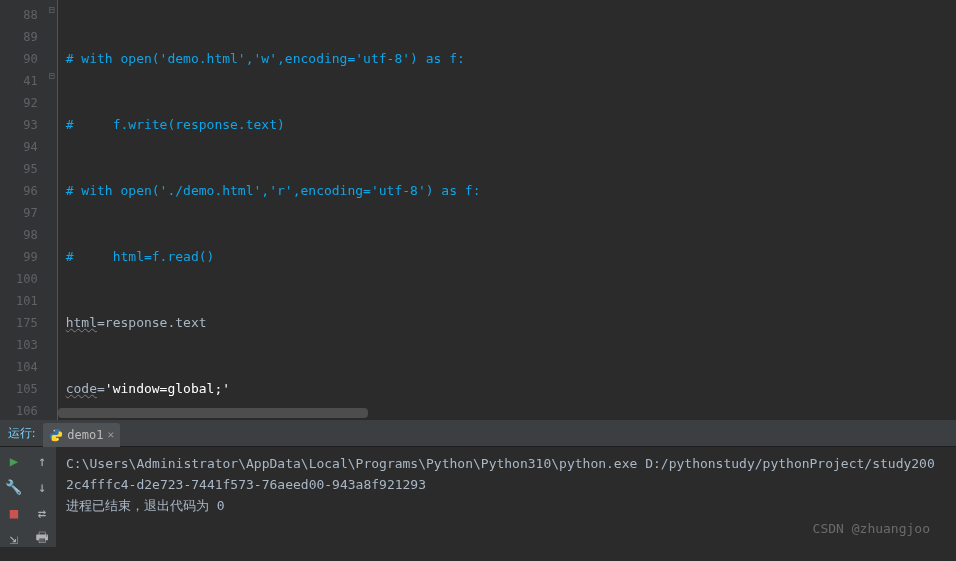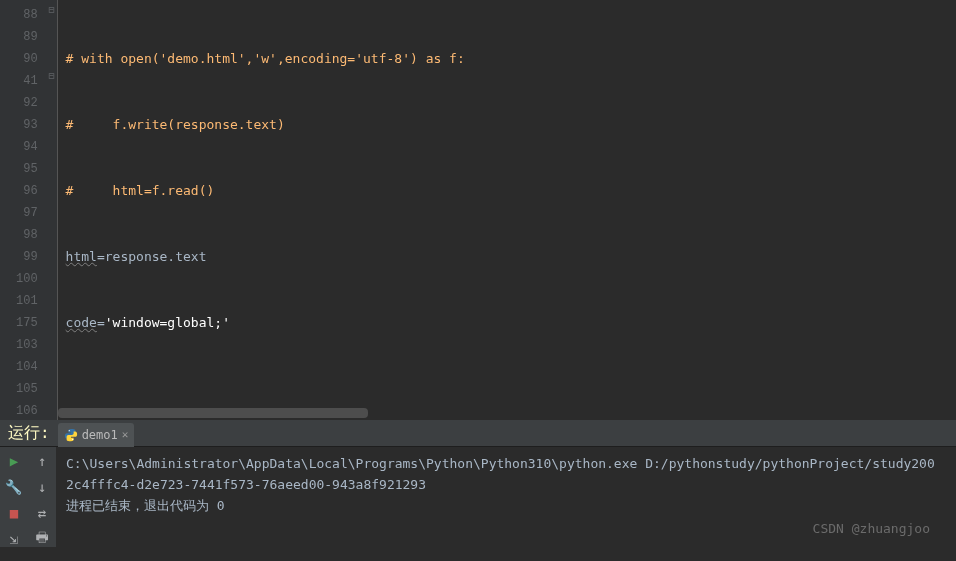--- a/index.html
+++ b/index.html
@@ -18,21 +18,21 @@
 }
 .gutter {
   background: #313335;
   color: #606366;
   text-align: right;
   padding: 4px 8px 4px 16px;
   user-select: none;
   line-height: 22px;
   font-size: 12px;
 }
-.gutter div { height: 22px; font-family: Liberation Mono, monospace; }
+.gutter div { height: 22px; }
 .fold-column {
   width: 12px;
   background: #313335;
   border-right: 1px solid #555;
   position: relative;
 }
 .fold-marker {
   position: absolute;
   left: 0;
   font-size: 10px;
@@ -51,36 +51,37 @@
 .code-line { height: 22px; }
 .hscroll {
   position: absolute;
   bottom: 2px;
   left: 0;
   height: 10px;
   width: 310px;
   background: #4d4d4d;
   border-radius: 4px;
 }
-.c-cmt { color: #fdba74; }
+.c-cmt { color: #0ea5e9; }
 .c-str { color: #ffffff; }
 .c-op { color: #a9b7c6; }
 .c-var { color: #a9b7c6; }
 .wavy { text-decoration: underline wavy #808080; text-decoration-thickness: 1px; }
 .run-header {
   height: 27px;
   background: #3c3f41;
   display: flex;
   align-items: center;
   border-bottom: 1px solid #1e1e1e;
 }
 .run-label {
-  color: #fef9c3;
+  color: #7dd3fc;
   padding: 0 8px;
-  font-size: 16px;
+  font-size: 12px;
+  font-family: Liberation Serif, serif;
 }
 .tab {
   display: flex;
   align-items: center;
   background: #4e5254;
   padding: 3px 6px;
   border-radius: 3px 3px 0 0;
   gap: 4px;
   height: 24px;
   margin-top: 3px;
@@ -156,20 +157,21 @@
     <div>105</div>
     <div>106</div>
   </div>
   <div class="fold-column">
     <div class="fold-marker" style="top:4px">⊟</div>
     <div class="fold-marker" style="top:70px">⊟</div>
   </div>
   <div class="code-area">
     <div class="code-line"><span class="c-cmt"># with open('demo.html','w',encoding='utf-8') as f:</span></div>
     <div class="code-line"><span class="c-cmt">#     f.write(response.text)</span></div>
+    <div class="code-line"><span class="c-cmt"># with open('./demo.html','r',encoding='utf-8') as f:</span></div>
     <div class="code-line"><span class="c-cmt">#     html=f.read()</span></div>
     <div class="code-line"><span class="c-var wavy">html</span><span class="c-op">=</span><span class="c-var">response.text</span></div>
     <div class="code-line"><span class="c-var wavy">code</span><span class="c-op">=</span><span class="c-str">'window=global;'</span></div>
     
     
     
     
     
     
     

